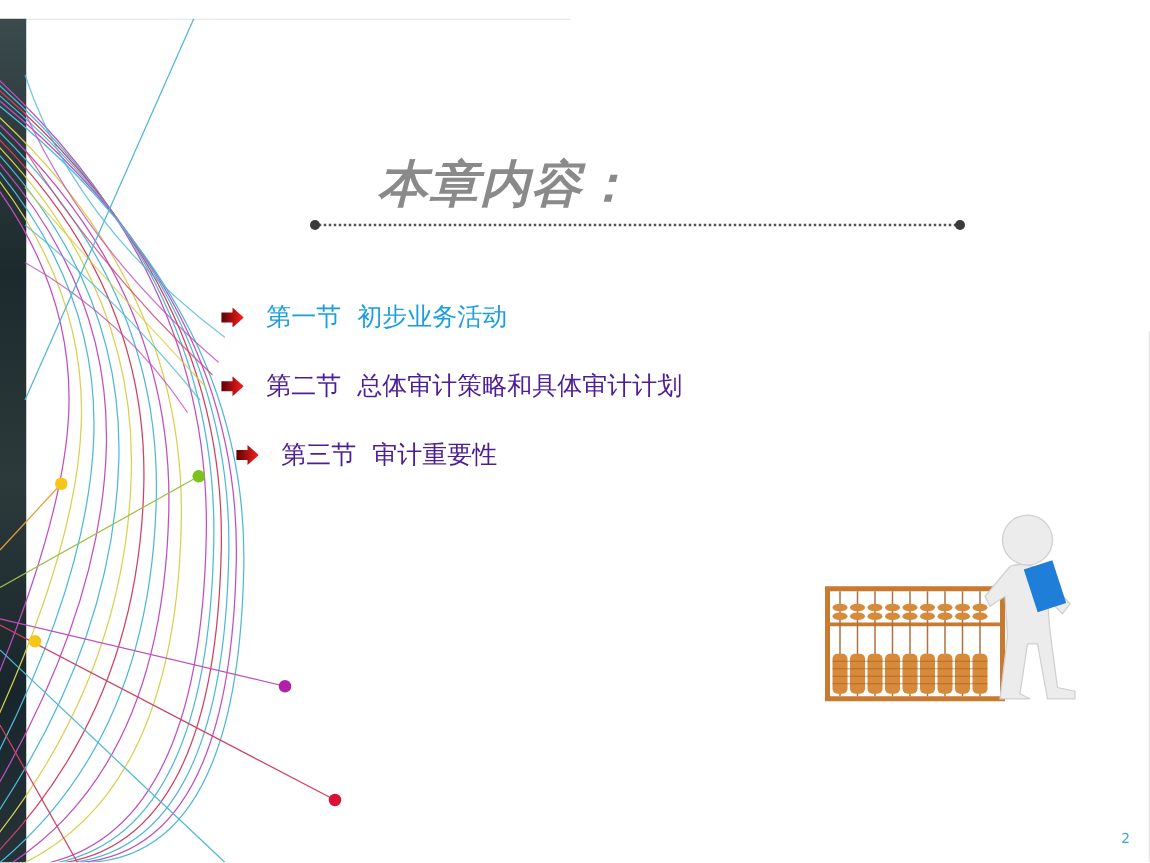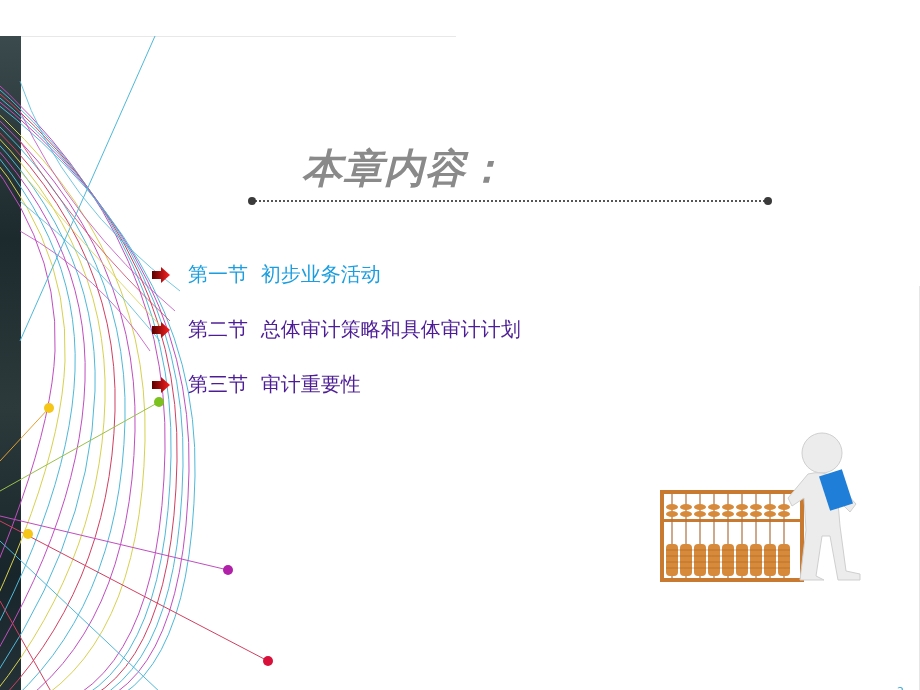--- a/index.html
+++ b/index.html
@@ -1,26 +1,26 @@
 <!DOCTYPE html>
 <html><head>
 <meta charset="utf-8">
 <style>
   html,body{margin:0;padding:0;background:#fff;}
   body{width:920px;height:690px;position:relative;overflow:hidden;font-family:"DejaVu Sans",sans-serif;}
-  .slide{position:absolute;left:0;top:0;width:920px;height:503px;background:#fff;margin-top:21px;}
+  .slide{position:absolute;left:0;top:0;width:920px;height:503px;background:#fff;}
   .top-rule{position:absolute;left:20px;top:15px;width:436px;height:1px;background:#e8e8e8;}
   .right-rule{position:absolute;left:919px;top:265px;width:1px;height:425px;background:#e6e6e6;}
   .dark-strip{position:absolute;left:0;top:15px;width:21px;height:675px;background:linear-gradient(180deg,#3b4a4c 0%,#1d2a2d 30%,#2c3a3c 55%,#18252a 80%,#26343a 100%);}
   .decor{position:absolute;left:0;top:0;width:920px;height:690px;}
   .title{position:absolute;left:302px;top:120px;font-size:40px;font-weight:bold;font-style:italic;color:#8a8a8a;letter-spacing:1px;}
   .divider{position:absolute;left:252px;top:179px;width:516px;height:0;border-top:2px dotted #555;}
   .dot{position:absolute;width:8px;height:8px;border-radius:50%;background:#3a3a3a;top:176px;}
   .dot.l{left:248px;} .dot.r{left:764px;}
-  .item{position:absolute;left:152px;display:flex;align-items:center;text-align:center;}
+  .item{position:absolute;left:177px;display:flex;align-items:center;text-align:center;}
   .arrow{width:18px;height:16px;margin-right:18px;}
   .item-text{font-size:20px;color:#4c1d95;white-space:pre;}
   .item.active .item-text{color:#1a9ee0;}
   .clip{position:absolute;left:660px;top:405px;width:216px;height:158px;}
   .page-num{position:absolute;left:897px;top:664px;font-size:11px;color:#3aa7d8;}
 </style>
 </head>
 <body>
 
 <div class="slide">
@@ -92,21 +92,21 @@
         <path d="M0,4 H9 V0 L18,8 L9,16 V12 H0 Z" fill="url(#ag1)"></path>
       </svg>
     <span class="item-text">第一节  初步业务活动</span>
   </div>
   <div class="item" style="top:295px;">
     <svg class="arrow" viewBox="0 0 18 16">
         <path d="M0,4 H9 V0 L18,8 L9,16 V12 H0 Z" fill="url(#ag1)"></path>
       </svg>
     <span class="item-text">第二节  总体审计策略和具体审计计划</span>
   </div>
-  <div class="item" style="top:350px;">
+  <div class="item" style="top:350px;padding-left:12px;">
     <svg class="arrow" viewBox="0 0 18 16">
         <path d="M0,4 H9 V0 L18,8 L9,16 V12 H0 Z" fill="url(#ag1)"></path>
       </svg>
     <span class="item-text">第三节  审计重要性</span>
   </div>
 
   <svg class="clip" viewBox="0 0 216 158">
     <g>
       <rect x="2" y="66" width="140" height="88" fill="none" stroke="#c87a30" stroke-width="4"></rect>
       <rect x="2" y="93" width="140" height="3" fill="#c87a30"></rect>

